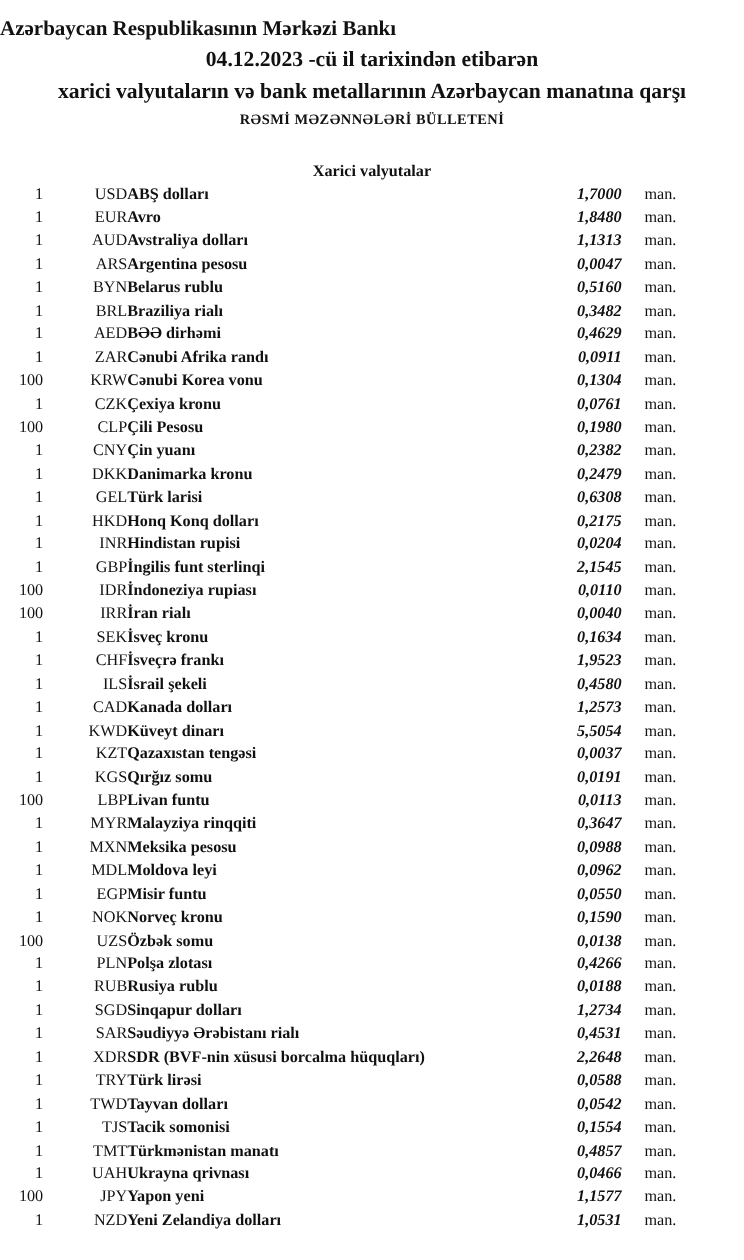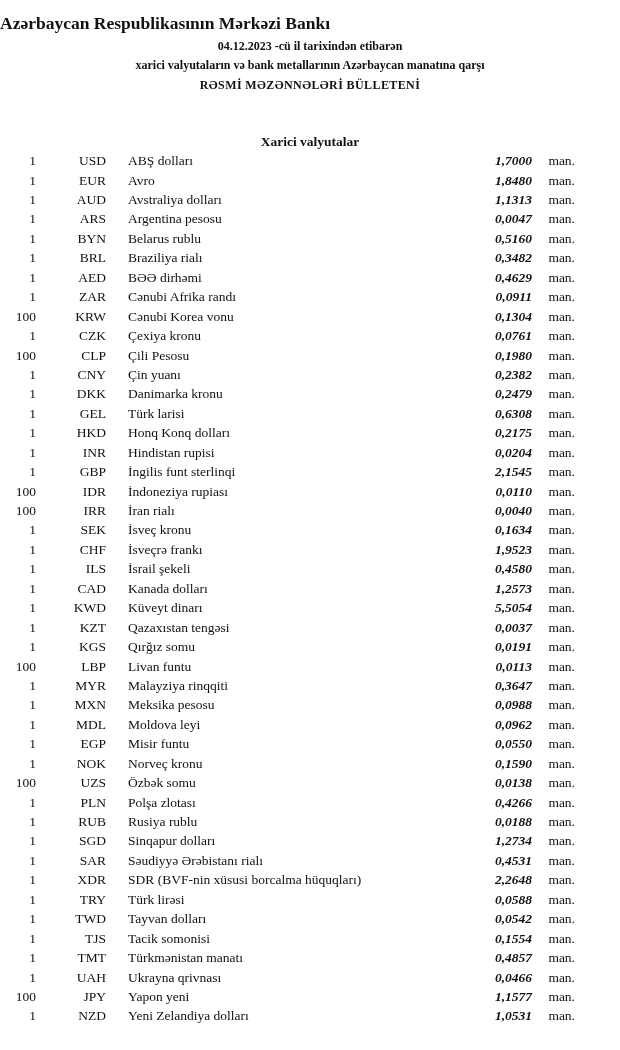--- a/index.html
+++ b/index.html
@@ -19,37 +19,37 @@
     box-sizing: border-box;
   }
   .doc-title {
     font-weight: bold;
     font-size: 17.5px;
     line-height: 1.2;
   }
   .header-line {
     text-align: center;
     font-weight: bold;
-    font-size: 12px;
+    font-size: 18px;
     line-height: 1.2;
     margin-top: 5px;
   }
   .bulletin-title {
     text-align: center;
     font-weight: bold;
     font-size: 12px;
     line-height: 1.2;
     margin-top: 5px;
     letter-spacing: 0.4px;
   }
   .section-title {
     text-align: center;
     font-weight: bold;
     font-size: 13.5px;
-    margin-top: 42px;
+    margin-top: 28px;
     margin-bottom: 3px;
   }
   .rates-table {
     padding-left: 6px;
     padding-right: 45px;
   }
   .row {
     display: flex;
     align-items: baseline;
     height: 19.45px;
@@ -62,35 +62,35 @@
     text-align: right;
   }
   .code {
     flex: none;
     width: 46px;
     margin-left: 24px;
     text-align: right;
   }
   .name {
     flex: 1;
-    margin-left: 22px;
+    margin-left: 0;
     overflow: hidden;
+    font-weight: bold;
   }
   .rate {
     flex: none;
     width: 66px;
     text-align: right;
     font-weight: bold;
     font-style: italic;
   }
   .unit {
     flex: none;
     width: 38px;
-    margin-left: 5px;
-    text-align: right;
+    margin-left: 19px;
   }
 </style>
 </head>
 <body>
 
 <div class="page">
 
   <div class="doc-title">Azərbaycan Respublikasının Mərkəzi Bankı</div>
   <div class="header-line">04.12.2023 -cü il tarixindən etibarən</div>
   <div class="header-line">xarici valyutaların və bank metallarının Azərbaycan manatına qarşı</div>

